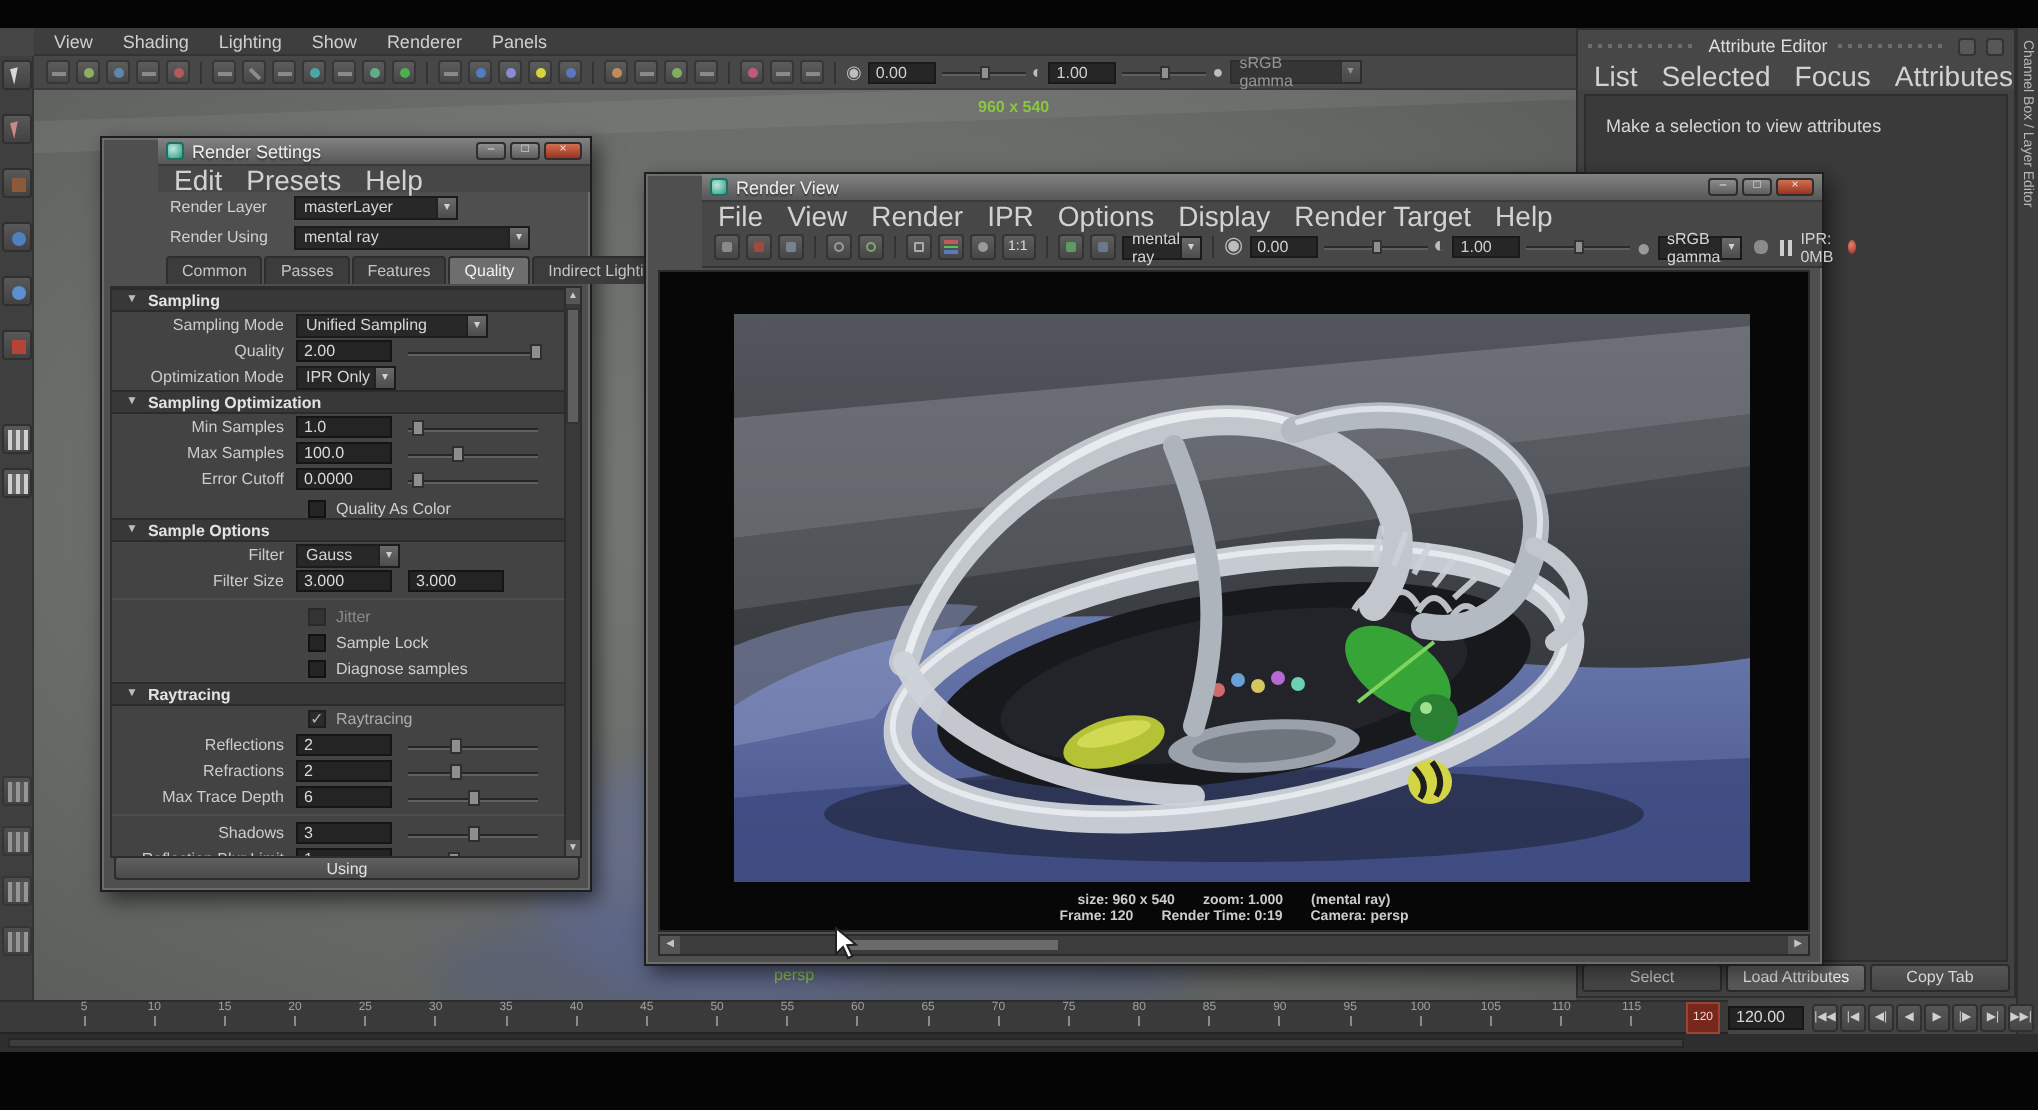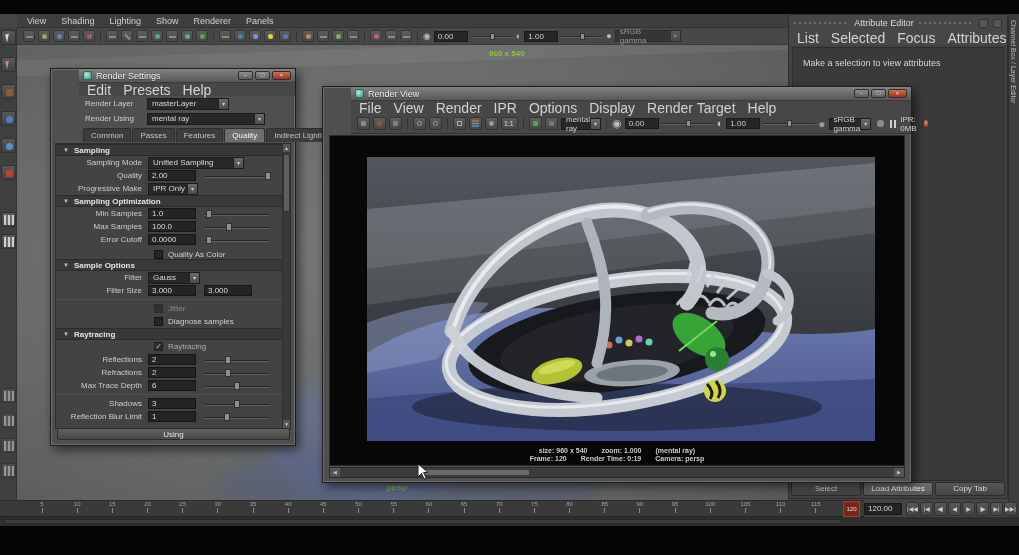--- a/index.html
+++ b/index.html
@@ -418,21 +418,21 @@
         </div>
       </div>
       <div class="frow">
         <span class="rlabel">Quality</span>
         <div class="nf">2.00</div>
         <div class="slider">
             <div class="handle" style="left:94%;"></div>
           </div>
       </div>
       <div class="frow">
-        <span class="rlabel">Progressive Make</span>
+        <span class="rlabel">Optimization Mode</span>
         <div class="dd" style="width:50px;">
           <span>IPR Only</span>
           <span class="arrowbox">▾</span>
         </div>
       </div>
 
       <div class="sect">
         <span class="arr">▼</span>
         <span class="stitle">Sampling Optimization</span>
       </div>
@@ -475,20 +475,24 @@
       </div>
       <div class="frow">
         <span class="rlabel">Filter Size</span>
         <div class="nf">3.000</div>
         <div class="nf" style="margin-left:8px;">3.000</div>
       </div>
       <div class="hr"></div>
       <div class="frow" style="padding-left:98px; opacity:.5;">
         <div class="cb"></div>
         <span class="cblabel">Jitter</span>
+      </div>
+      <div class="frow" style="padding-left:98px;">
+        <div class="cb"></div>
+        <span class="cblabel">Sample Lock</span>
       </div>
       <div class="frow" style="padding-left:98px;">
         <div class="cb"></div>
         <span class="cblabel">Diagnose samples</span>
       </div>
 
       <div class="sect">
         <span class="arr">▼</span>
         <span class="stitle">Raytracing</span>
       </div>

